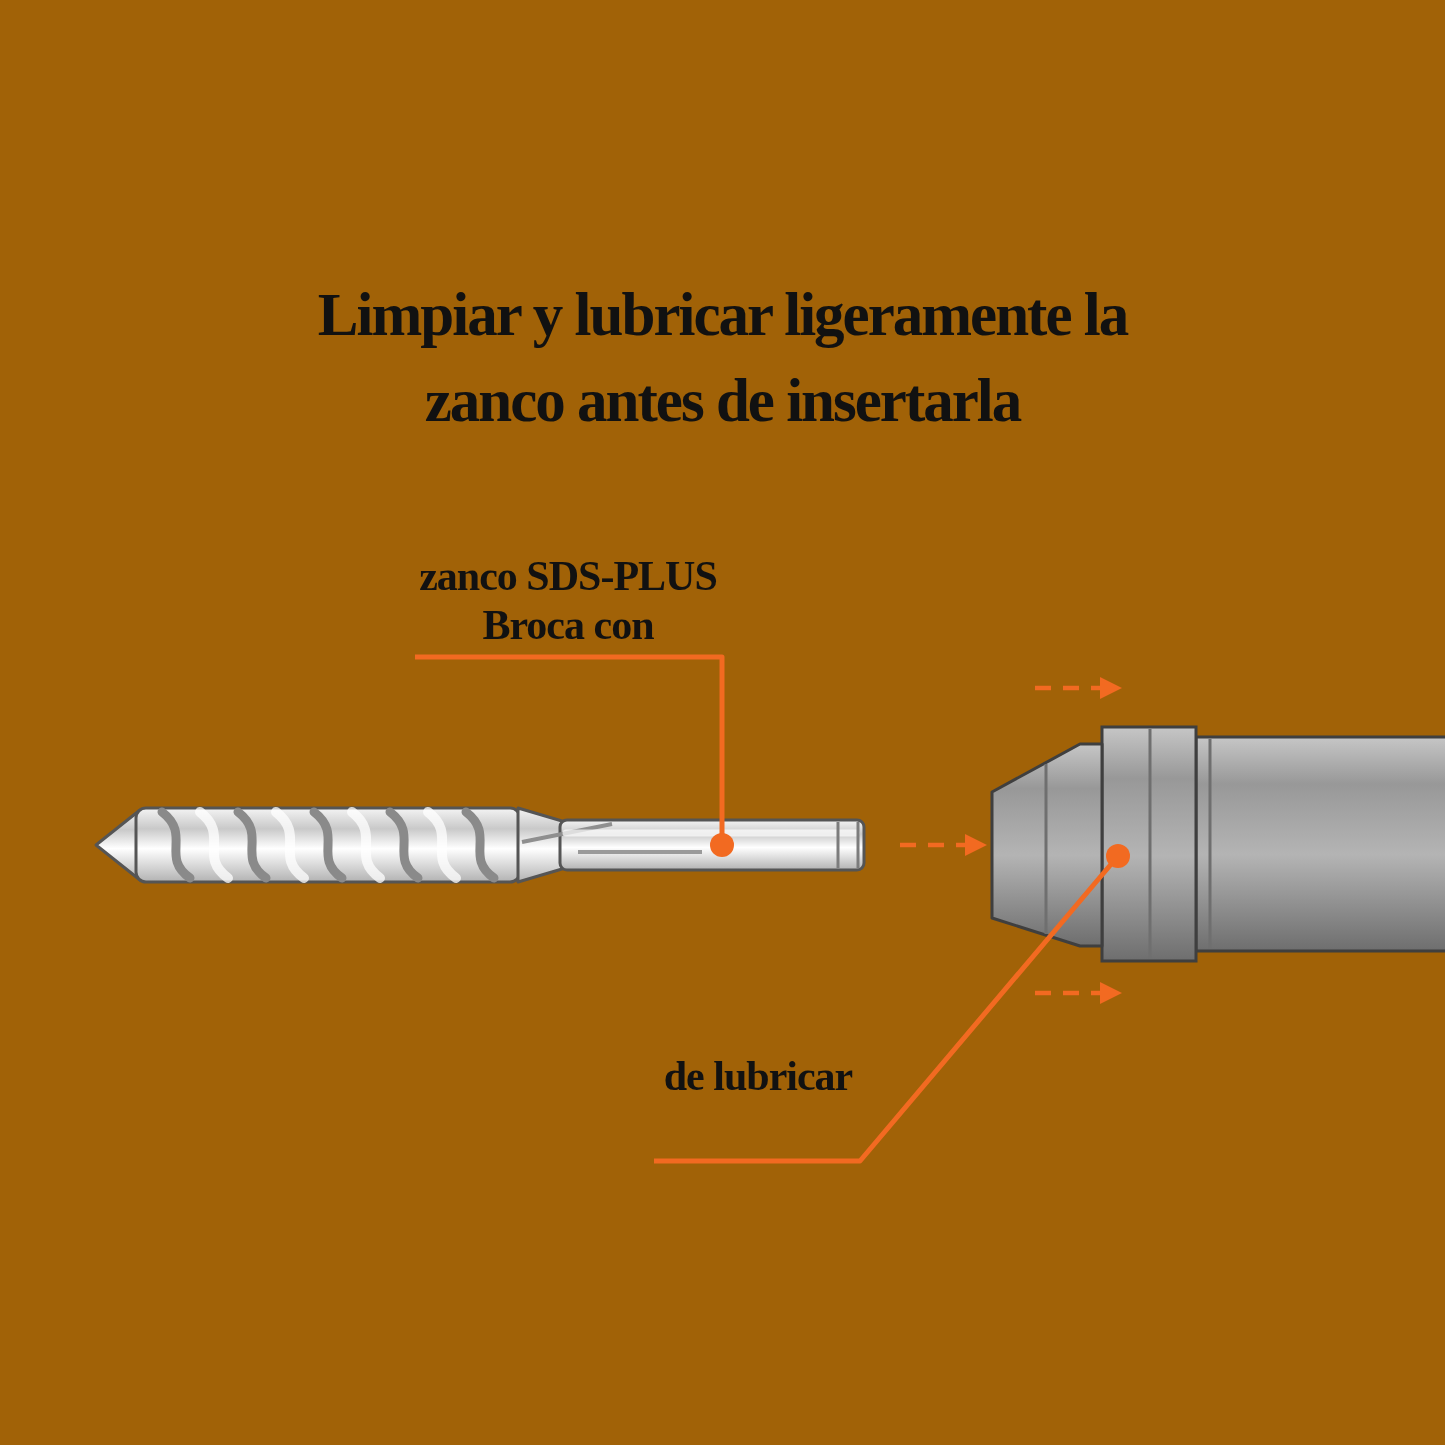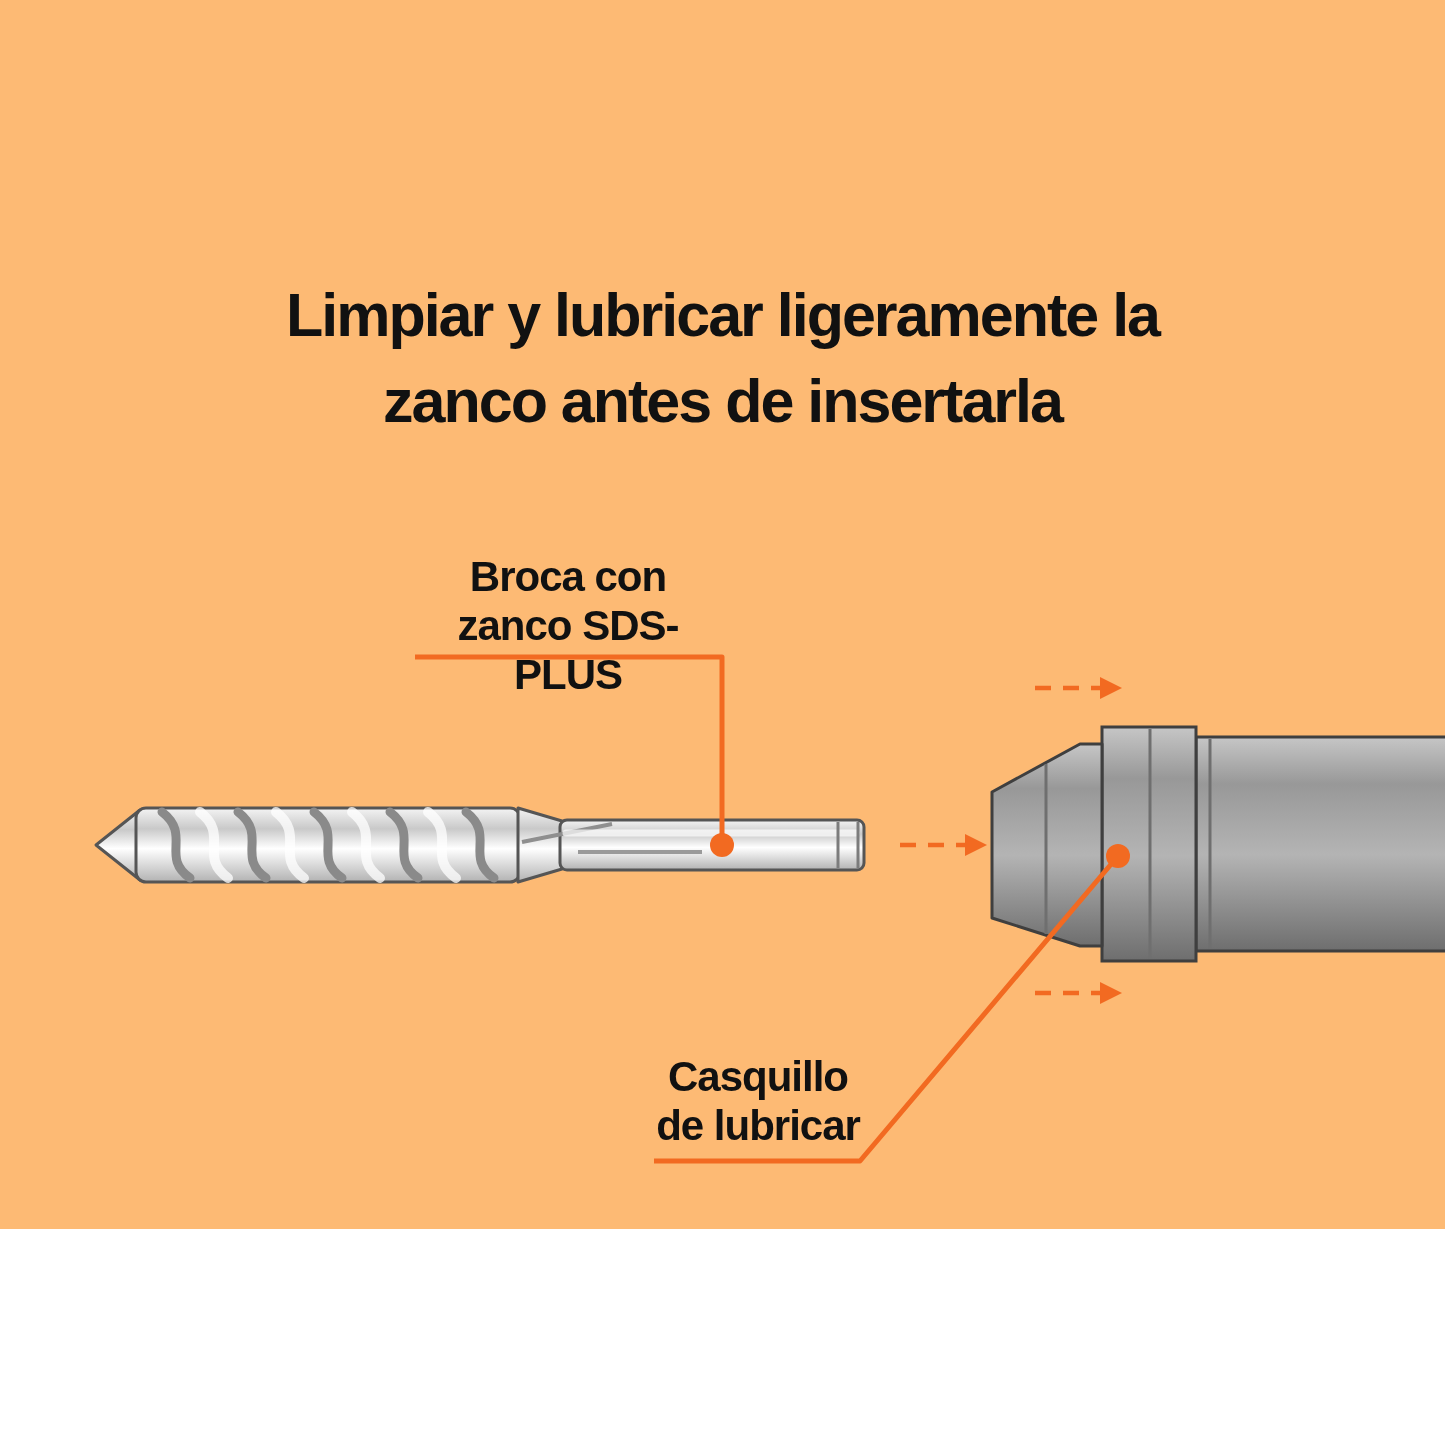--- a/index.html
+++ b/index.html
@@ -1,20 +1,20 @@
 <!DOCTYPE html>
 <html><head>
 <meta charset="utf-8">
 <style>
   html,body{margin:0;padding:0;background:#ffffff;}
   #canvas{
     position:relative;
-    width:1445px;height:1229px;
-    background:#fdba74;
-    font-family:Liberation Sans, sans-serif;
+    width:1445px;height:1445px;
+    background:#a16207;
+    font-family:Liberation Serif, serif;
     overflow:hidden;
   }
   .title{
     position:absolute;
     left:0;top:272px;width:1445px;
     text-align:center;
     font-weight:700;
     font-size:61px;
     line-height:86px;
     letter-spacing:-2px;
@@ -37,26 +37,25 @@
 <body>
 
 <div id="canvas">
 
   <div class="title">
     <div>Limpiar y lubricar ligeramente la</div>
     <div>zanco antes de insertarla</div>
   </div>
 
   <div class="callout callout-broca">
+    <div>zanco SDS-PLUS</div>
     <div>Broca con</div>
-    <div>zanco SDS-PLUS</div>
   </div>
 
   <div class="callout callout-casquillo">
-    <div>Casquillo</div>
     <div>de lubricar</div>
   </div>
 
   <svg width="1445" height="1445" viewBox="0 0 1445 1445">
     <defs>
       <linearGradient id="metalV" x1="0" y1="0" x2="0" y2="1">
         <stop offset="0" stop-color="#f4f4f4"></stop>
         <stop offset="0.28" stop-color="#c9c9c9"></stop>
         <stop offset="0.55" stop-color="#ffffff"></stop>
         <stop offset="1" stop-color="#b2b2b2"></stop>

